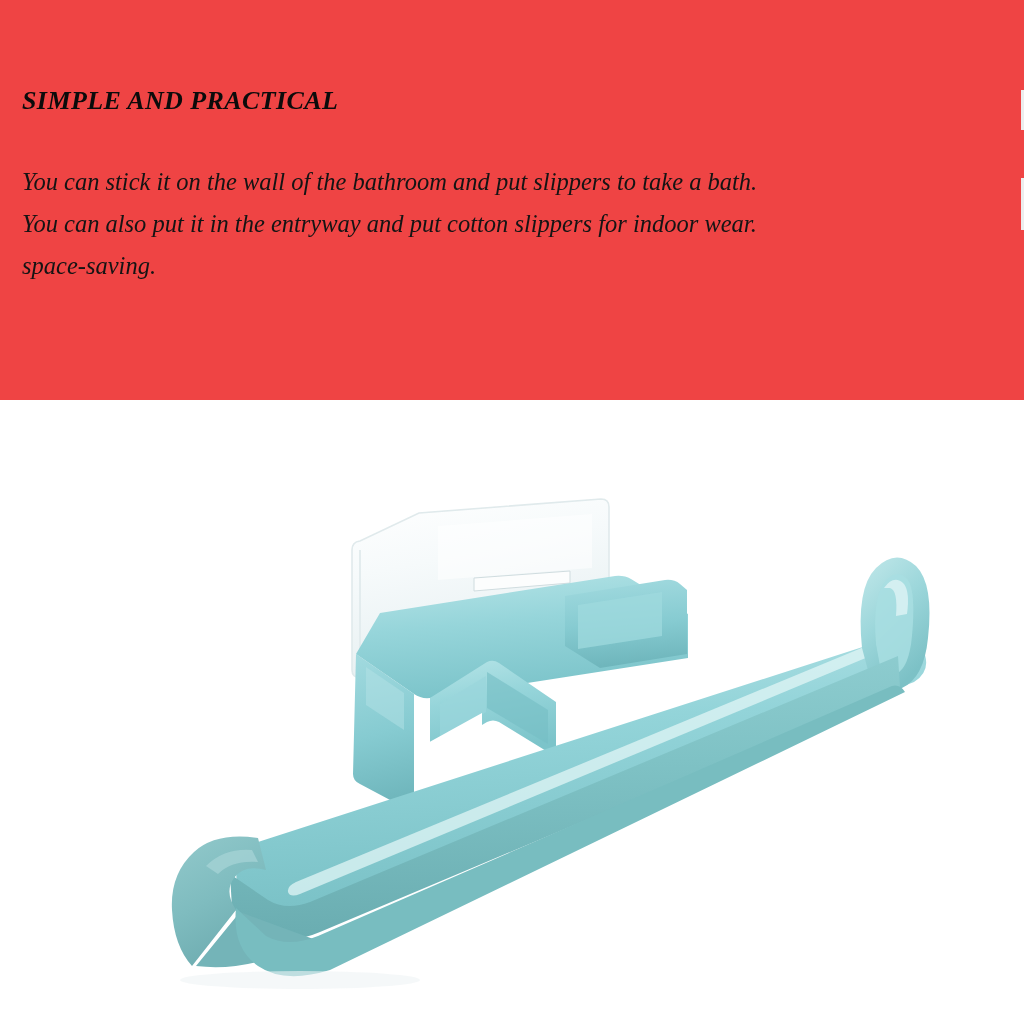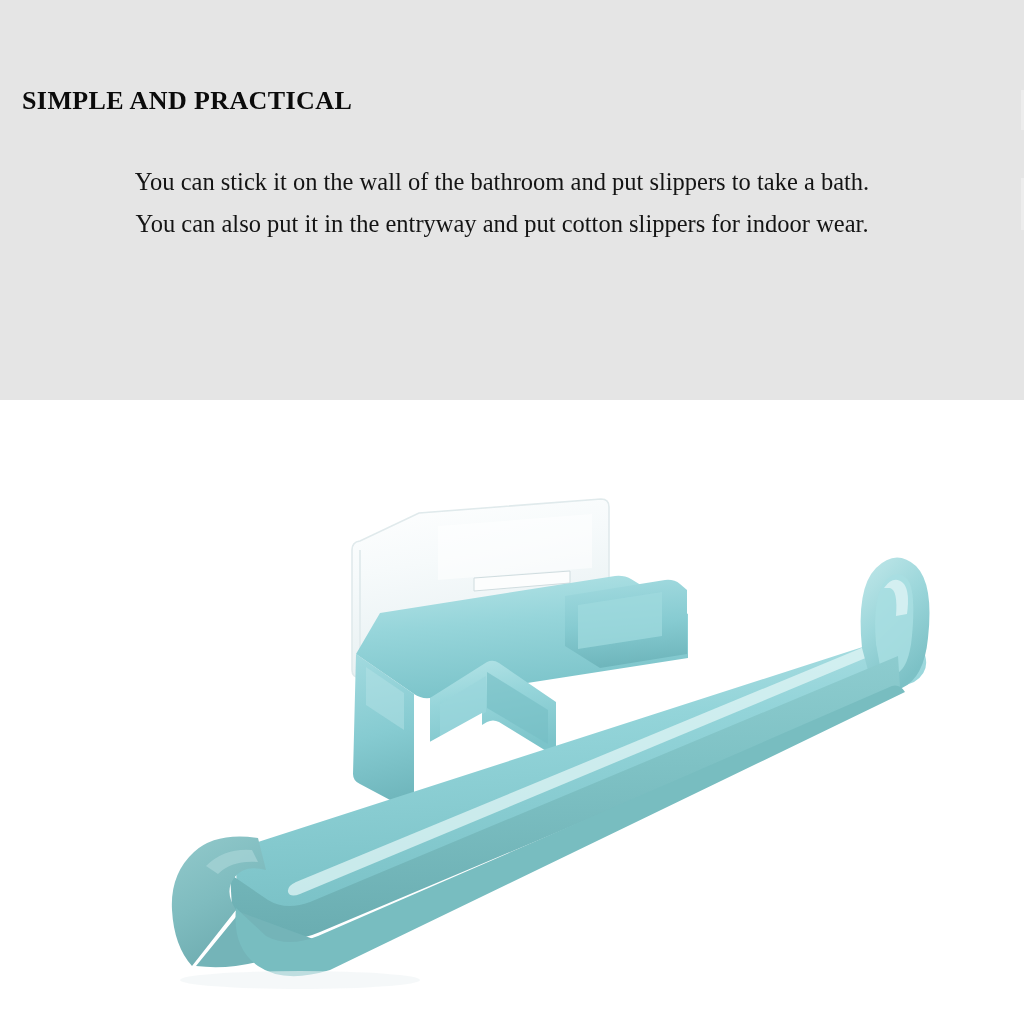--- a/index.html
+++ b/index.html
@@ -13,21 +13,22 @@
     height: 1024px;
     overflow: hidden;
     font-family: "Liberation Serif", "DejaVu Serif", serif;
     color: #111111;
     position: relative;
   }
 
   .page {
     position: absolute;
     inset: 0;
-    background: #e5e5e5;
+    background: #ef4444;
+    font-style: italic;
   }
 
   
   .content {
     position: absolute;
     left: 22px;
     top: 86px;
     width: 960px;
   }
 
@@ -40,21 +41,20 @@
     color: #0b0b0b;
     margin: 0 0 46px 0;
     white-space: nowrap;
   }
 
   .body-copy {
     font-size: 24.5px;
     line-height: 42px;
     color: #141414;
     margin: 0;
-    text-align: center;
   }
   .body-copy .line {
     display: block;
     white-space: nowrap;
   }
 
   
   .photo {
     position: absolute;
     left: 0;
@@ -82,20 +82,21 @@
 
   <div class="edge-mark m1"></div>
   <div class="edge-mark m2"></div>
 
   <div class="content">
     <h1 class="heading">SIMPLE AND PRACTICAL</h1>
 
     <p class="body-copy">
       <span class="line">You can stick it on the wall of the bathroom and put slippers to take a bath.</span>
       <span class="line">You can also put it in the entryway and put cotton slippers for indoor wear.</span>
+      <span class="line">space-saving.</span>
     </p>
   </div>
 
   <div class="photo">
     <svg viewBox="0 0 1024 624" xmlns="http://www.w3.org/2000/svg">
       <defs>
         <linearGradient id="gBracketTop" x1="0" y1="0" x2="0.25" y2="1">
           <stop offset="0%" stop-color="#b6e4e7"></stop>
           <stop offset="45%" stop-color="#96d5da"></stop>
           <stop offset="100%" stop-color="#7cc4ca"></stop>

